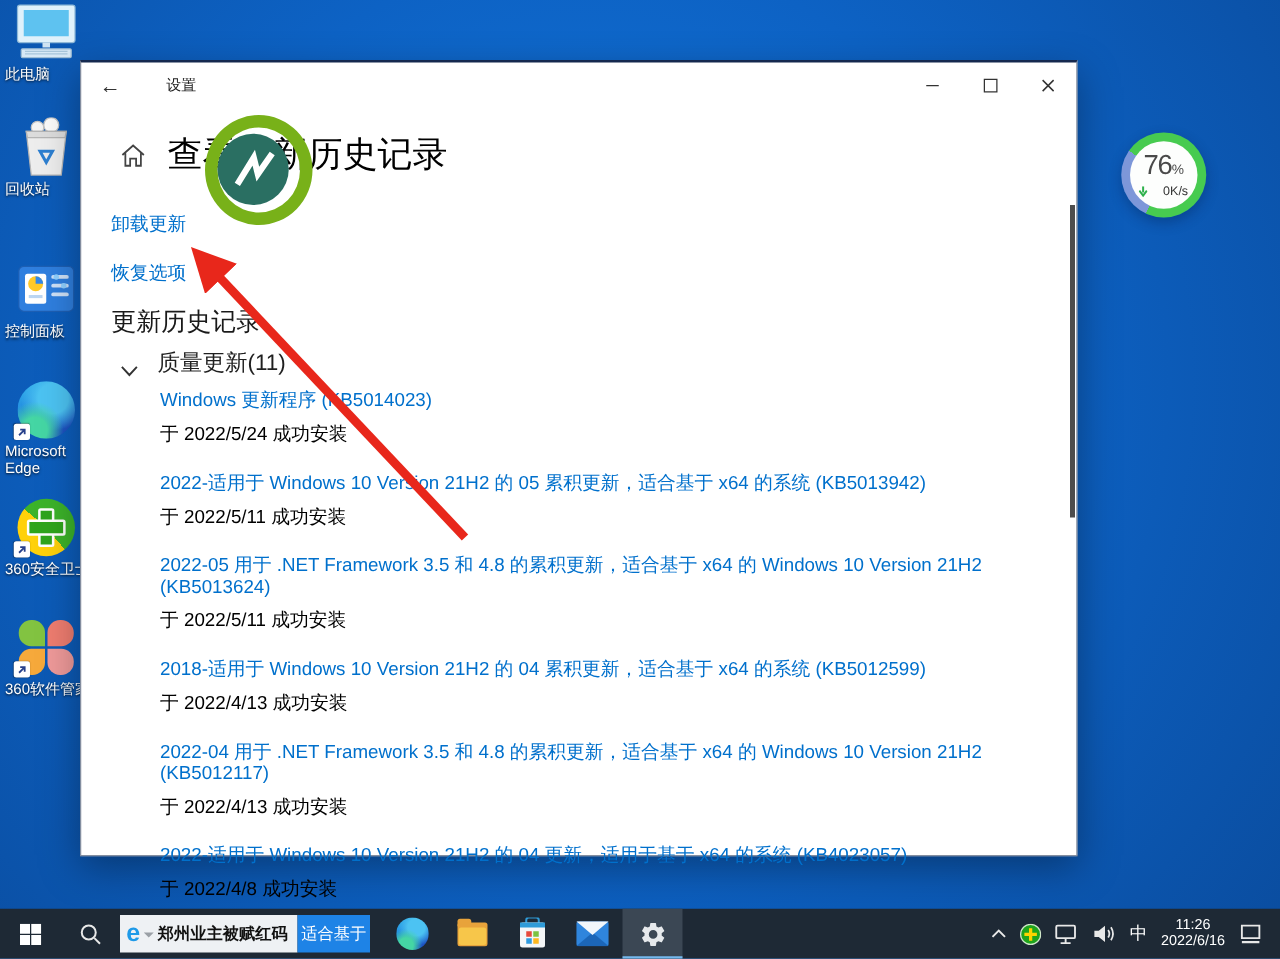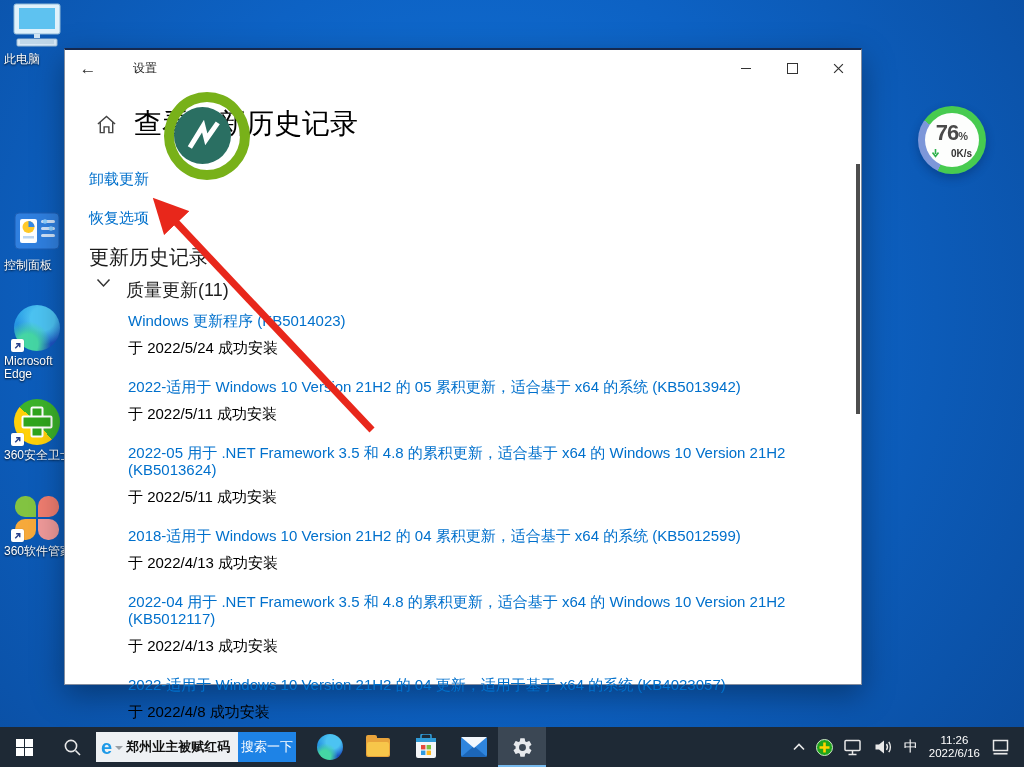--- a/index.html
+++ b/index.html
@@ -36,41 +36,41 @@
   .backbtn{width:46px;height:37px;display:flex;align-items:center;justify-content:center;font-size:17px;color:#333;cursor:pointer;}
   .wtitle{font-size:12px;color:#222;margin-left:22px;}
   .wctl{position:absolute;right:0;top:0;display:flex;}
   .wbtn{width:46px;height:36px;display:flex;align-items:center;justify-content:center;cursor:pointer;}
   .min-g{width:10px;height:1px;background:#333;}
   .max-g{width:9px;height:9px;border:1px solid #333;}
   .homerow{position:absolute;left:30px;top:55px;display:flex;align-items:center;gap:16px;}
   .ptitle{font-size:28px;color:#000;font-weight:400;}
   .plink{position:absolute;left:24px;font-size:15px;color:#0070cc;cursor:pointer;}
   .sect{position:absolute;left:24px;top:194px;font-size:20px;color:#1a1a1a;}
-  .group{position:absolute;left:31px;top:228px;display:flex;align-items:flex-start;gap:15px;font-size:18px;color:#1f1f1f;cursor:pointer;}
+  .group{position:absolute;left:31px;top:228px;display:flex;align-items:flex-end;gap:15px;font-size:18px;color:#1f1f1f;cursor:pointer;}
   .updates{position:absolute;left:63px;top:262px;width:715px;}
   .upd{margin-bottom:21px;}
   .upd .ulink{display:block;color:#0070cc;font-size:15px;line-height:17px;margin-bottom:10px;cursor:pointer;}
   .upd .ust{color:#000;font-size:15px;line-height:17px;}
   .sb{position:absolute;right:1px;top:114px;width:4px;height:250px;background:#4d4d4d;cursor:pointer;}
 
   
   .wm{position:absolute;left:164px;top:92px;z-index:8;display:flex;align-items:center;pointer-events:none;}
   .wm-logo{position:relative;width:86px;height:88px;flex:0 0 auto;}
   .wm-ring{position:absolute;inset:0;border-radius:50%;border:10px solid #78b119;box-sizing:border-box;}
   .wm-disc{position:absolute;left:10px;top:15px;width:57px;height:57px;border-radius:50%;background:#2a6f62;display:flex;align-items:center;justify-content:center;}
   .wm-text{font-size:57px;color:#0a0a0a;font-weight:600;letter-spacing:1px;line-height:1;margin-left:-6px;white-space:nowrap;}
 
   
   .annot{position:absolute;left:0;top:0;z-index:9;pointer-events:none;}
 
   
-  .ball{position:absolute;left:918px;top:106px;width:68px;height:68px;border-radius:50%;z-index:7;cursor:pointer;
+  .ball{position:absolute;left:897px;top:106px;width:68px;height:68px;border-radius:50%;z-index:7;cursor:pointer;
         background:conic-gradient(from 205deg,#7d97d9 0 100deg,#47cb50 100deg 360deg);
-        box-shadow:0 4px 10px rgba(0,20,60,.3);display:flex;align-items:center;justify-content:center;font-weight:bold;}
+        box-shadow:0 4px 10px rgba(0,20,60,.3);display:flex;align-items:center;justify-content:center;}
   .ball-in{width:54px;height:54px;border-radius:50%;background:#fdfefd;display:flex;flex-direction:column;align-items:center;justify-content:center;}
   .pct{font-size:22px;color:#4a4a4a;letter-spacing:-1px;line-height:22px;display:flex;align-items:baseline;}
   .pct .unit{font-size:11px;letter-spacing:0;}
   .speed{font-size:10px;color:#333;display:flex;align-items:center;gap:12px;margin-top:1px;}
 
   
   .tb{position:absolute;left:0;bottom:0;width:1024px;height:40px;background:#1e2935;z-index:10;}
   .tbtn{position:absolute;top:0;width:48px;height:40px;display:flex;align-items:center;justify-content:center;cursor:pointer;}
   .iebox{position:absolute;left:96px;top:5px;height:30px;display:flex;cursor:pointer;}
   .ie-left{width:142px;background:#eef1f4;display:flex;align-items:center;padding:0 5px;gap:3px;box-sizing:border-box;}
@@ -101,20 +101,32 @@
         <rect x="3" y="2" width="46" height="30" rx="2" fill="#dff1fb" stroke="#8fb9d8"></rect>
         <rect x="8" y="6" width="36" height="21" fill="#5ec2f0"></rect>
         <rect x="23" y="32" width="6" height="4" fill="#cfe3f2"></rect>
         <rect x="6" y="37" width="40" height="7" rx="1" fill="#d8e9f6" stroke="#9dbdd6"></rect>
         <path d="M9 39 h34 M9 41 h34" stroke="#a8c6db" stroke-width="1"></path>
       </svg>
     </div>
     <div class="lab">此电脑</div>
   </div>
 
+  <div class="dicon" style="top:94px;">
+    <div class="art">
+      <svg width="48" height="48" viewBox="0 0 48 48">
+        <circle cx="17" cy="8" r="5" fill="#f4f4f4" stroke="#c2c2c2"></circle>
+        <circle cx="28" cy="6" r="6" fill="#fafafa" stroke="#c2c2c2"></circle>
+        <path d="M8 11 L40 11 L36 46 L12 46 Z" fill="#ededed" stroke="#b5b5b5"></path>
+        <path d="M8 11 L40 11 L39 16 L9 16 Z" fill="#dcdcdc" stroke="#b5b5b5"></path>
+        <path d="M19 27 h10 l-5 9 z" fill="none" stroke="#2d7fd0" stroke-width="2.4"></path>
+      </svg>
+    </div>
+    <div class="lab">回收站</div>
+  </div>
 
   <div class="dicon" style="top:208px;">
     <div class="art">
       <svg width="46" height="42" viewBox="0 0 46 42">
         <rect x="1" y="2" width="44" height="36" rx="4" fill="#2f7fdf" stroke="#1d5fb4"></rect>
         <rect x="6" y="8" width="17" height="24" rx="2" fill="#ffffff"></rect>
         <circle cx="14.5" cy="16" r="6" fill="#ffc928"></circle>
         <path d="M14.5 16 L14.5 10 A6 6 0 0 1 20.5 16 Z" fill="#3388e8"></path>
         <rect x="9" y="25" width="11" height="2.5" fill="#bcd6f2"></rect>
         <rect x="27" y="9" width="14" height="3" rx="1.5" fill="#cfe2f8"></rect>
@@ -291,21 +303,21 @@
         <path d="M12.5 12.5 L17 17" stroke="#e8e8e8" stroke-width="1.6"></path>
       </svg>
     </div>
 
     <div class="iebox">
       <div class="ie-left">
         <span class="ie-e">e</span>
         <span class="caret"></span>
         <span class="ie-q">郑州业主被赋红码</span>
       </div>
-      <div class="ie-btn">搜索一下</div>
+      <div class="ie-btn">适合基于</div>
     </div>
 
     <div class="app" style="left:306px;">
       <div class="edgeball" style="width:26px;height:26px;"></div>
     </div>
     <div class="app" style="left:354px;">
       <div class="folder">
           <span class="ft"></span>
           <span class="fb"></span>
           <span class="ff"></span>

